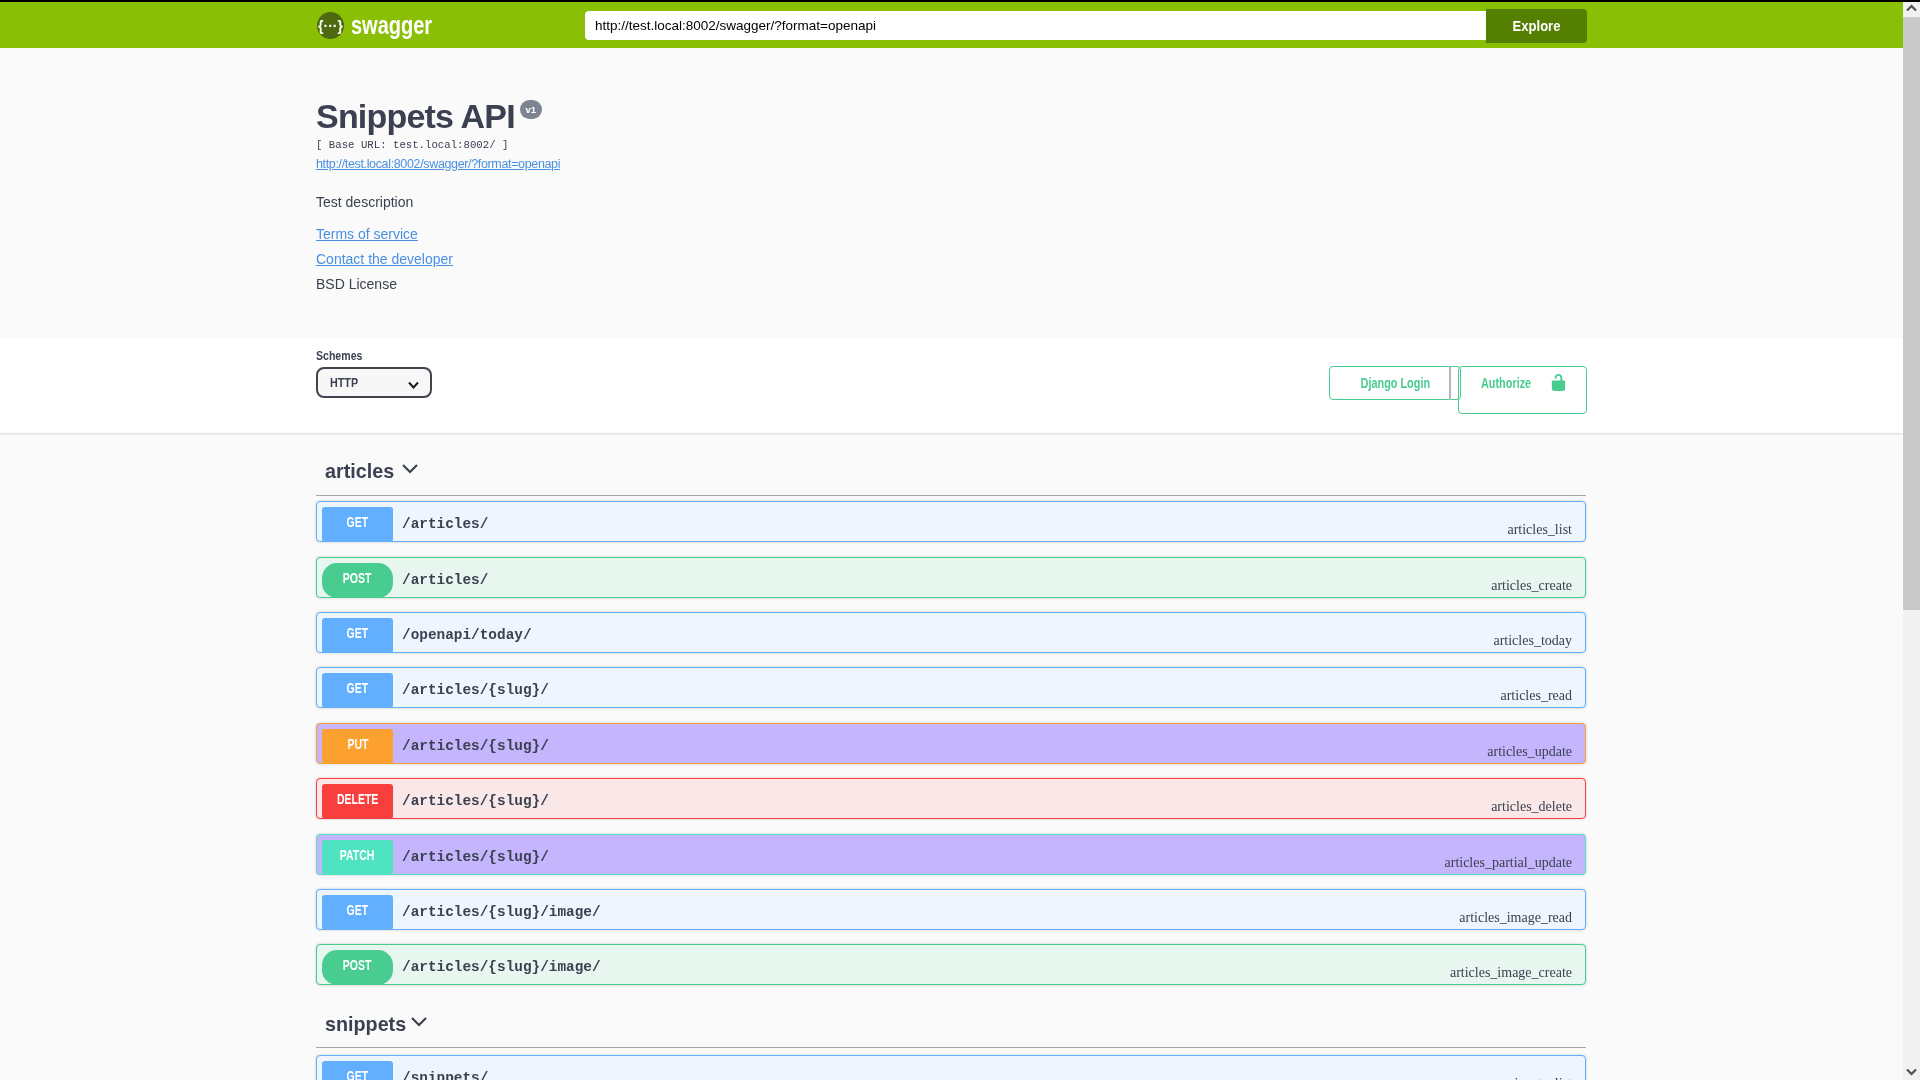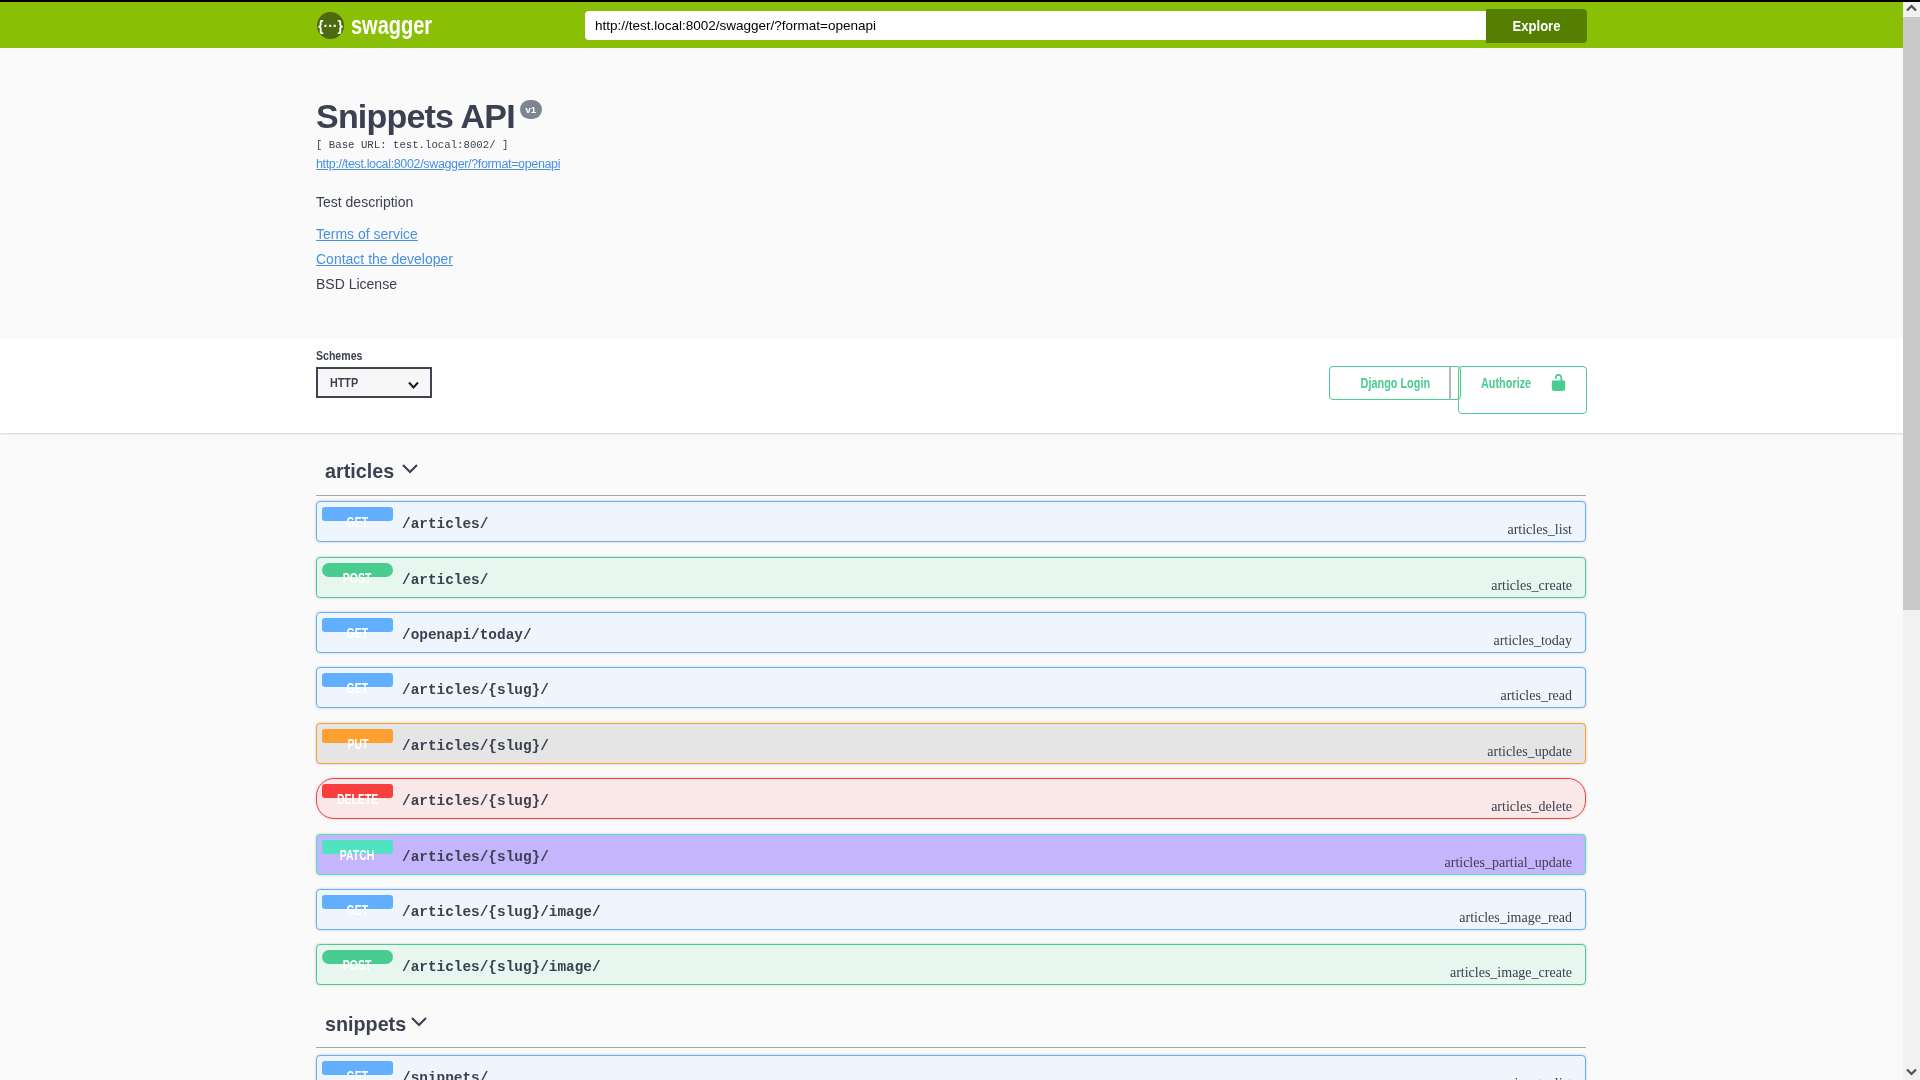--- a/index.html
+++ b/index.html
@@ -25,46 +25,46 @@
   a.blue { color:#4990e2; text-decoration:underline; }
   #infolink { left:316px; top:157px; font-size:12.5px; letter-spacing:-0.35px; }
   #desc { left:316px; top:194px; font-size:14px; color:#3b4151; }
   #tos  { left:316px; top:226px; font-size:14px; }
   #contact { left:316px; top:251px; font-size:14px; }
   #license { left:316px; top:276px; font-size:14px; color:#3b4151; }
   
   #schemeband { left:0; top:338px; width:1903px; height:95px; background:#fff;
     box-shadow:0 1px 2px 0 rgba(0,0,0,0.15); }
   #schemelabel { left:316px; top:349px; font-size:12px; font-weight:bold; color:#3b4151; transform:scaleX(.88); transform-origin:left top; }
-  #schemesel { left:316px; top:367px; width:116px; height:31px; border:2px solid #41444e; border-radius:0;
+  #schemesel { left:316px; top:367px; width:116px; height:31px; border:2px solid #41444e; border-radius:8px;
     background:#f7f7f7; }
   #schemesel span { position:absolute; left:12px; top:7px; font-size:12.5px; font-weight:bold; color:#3b4151; transform:scaleX(.86); transform-origin:left top; }
   .btn { border:1px solid #49cc90; border-radius:4px; color:#49cc90; font-weight:bold;
     text-align:center; background:transparent; }
   #djbtn { left:1329px; top:366px; width:132px; height:34px; font-size:14.5px; line-height:32px; }
   #djbtn span { display:inline-block; transform:scaleX(.75); }
   #sep { left:1449px; top:366px; width:2px; height:34px; background:#b5b5b5; }
   #authbtn { left:1458px; top:366px; width:129px; height:48px; font-size:14.5px; }
   
   .h4 { font-size:21px; font-weight:bold; color:#3b4151; transform:scaleX(.94); transform-origin:left top; }
   .divider { width:1270px; height:1px; background:rgba(59,65,81,.45); left:316px; }
   .op { left:316px; width:1270px; height:41px; border-radius:4px; border:1px solid;
     box-shadow:0 0 3px rgba(0,0,0,.19); }
-  .badge { position:absolute; left:5px; top:5px; width:71px; height:14px; border-radius:3px;
+  .badge { position:absolute; left:5px; top:5px; width:71px; height:35px; border-radius:3px;
     color:#fff; font-size:14px; font-weight:bold; text-align:center; line-height:30px; }
   .badge span { display:inline-block; transform:scaleX(.75); }
   .path { position:absolute; left:85px; top:3px; height:39px; line-height:39px;
     font-family:"Liberation Mono",monospace; font-size:14.4px; font-weight:bold; color:#3b4151; }
   .opid { position:absolute; right:13px; top:8px; height:39px; line-height:39px;
     font-family:Liberation Serif, serif; font-size:14px; color:#3b4151; }
   .get    { background:#eef5fd; border-color:#61affe; }
   .get .badge { background:#61affe; }
   .post   { background:#e8f6f0; border-color:#49cc90; }
   .post .badge { background:#49cc90;border-radius:15px; }
-  .put    { background:#e5e5e5; border-color:#fca130; }
+  .put    { background:#c4b5fd; border-color:#fca130; }
   .put .badge { background:#fca130; }
   .delete { background:#fae7e7; border-color:#f93e3e; }
   .delete .badge { background:#f93e3e; }
   .patch  { background:#c4b5fd; border-color:#50e3c2; }
   .patch .badge { background:#50e3c2; }
   
   #sbar { left:1903px; top:0; width:17px; height:1080px; background:#f1f1f1; }
   #sthumb { position:absolute; left:0; top:17px; width:17px; height:593px; background:#c9c9c9; }
 </style>
 </head>
@@ -129,21 +129,21 @@
 <div class="abs op get" style="top:667px;">
     <div class="badge"><span>GET</span></div>
     <div class="path">/articles/{slug}/</div>
     <div class="opid">articles_read</div>
   </div>
 <div class="abs op put" style="top:723px;">
     <div class="badge"><span>PUT</span></div>
     <div class="path">/articles/{slug}/</div>
     <div class="opid">articles_update</div>
   </div>
-<div class="abs op delete" style="top:778px;border-radius:18px;">
+<div class="abs op delete" style="top:778px;">
     <div class="badge"><span>DELETE</span></div>
     <div class="path">/articles/{slug}/</div>
     <div class="opid">articles_delete</div>
   </div>
 <div class="abs op patch" style="top:834px;">
     <div class="badge"><span>PATCH</span></div>
     <div class="path">/articles/{slug}/</div>
     <div class="opid">articles_partial_update</div>
   </div>
 <div class="abs op get" style="top:889px;">

